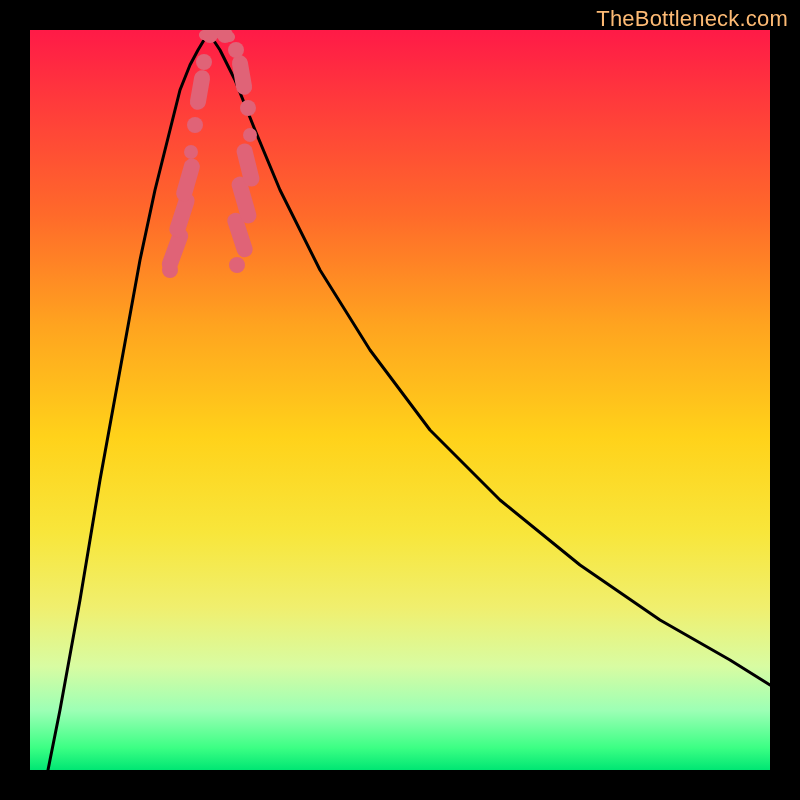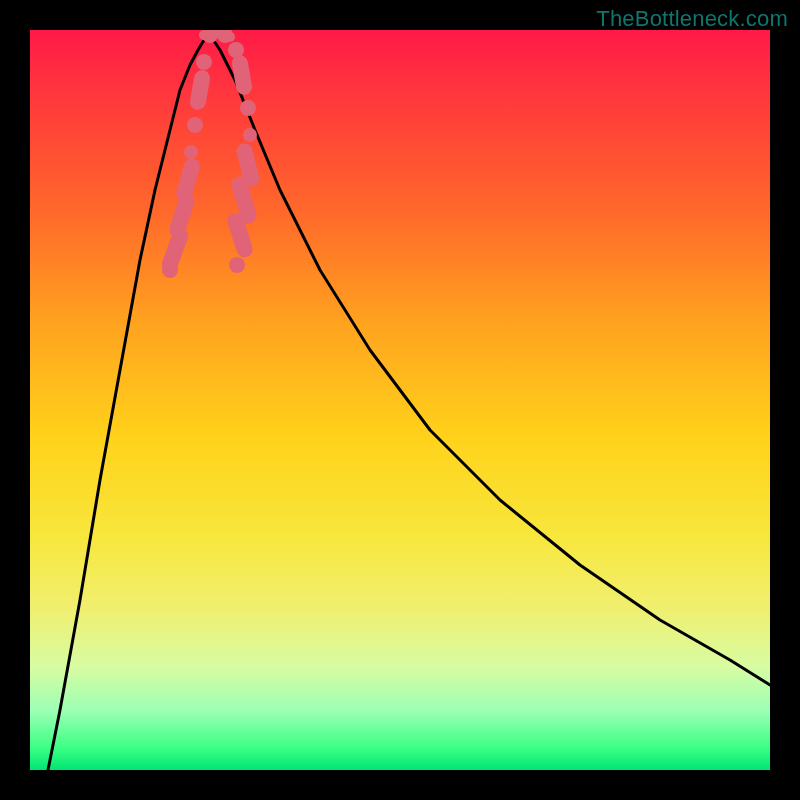--- a/index.html
+++ b/index.html
@@ -36,21 +36,21 @@
       #d8fca2 86%,
       #9cffb5 92%,
       #3cff84 97%,
       #00e673 100%
     );
   }
   .watermark {
     position: absolute;
     top: 6px;
     right: 12px;
-    color: #0f766e;
+    color: #fdba74;
     font-size: 22px;
     letter-spacing: 0.2px;
     user-select: none;
   }
   svg.curve {
     position: absolute;
     left: 0;
     top: 0;
     width: 740px;
     height: 740px;

